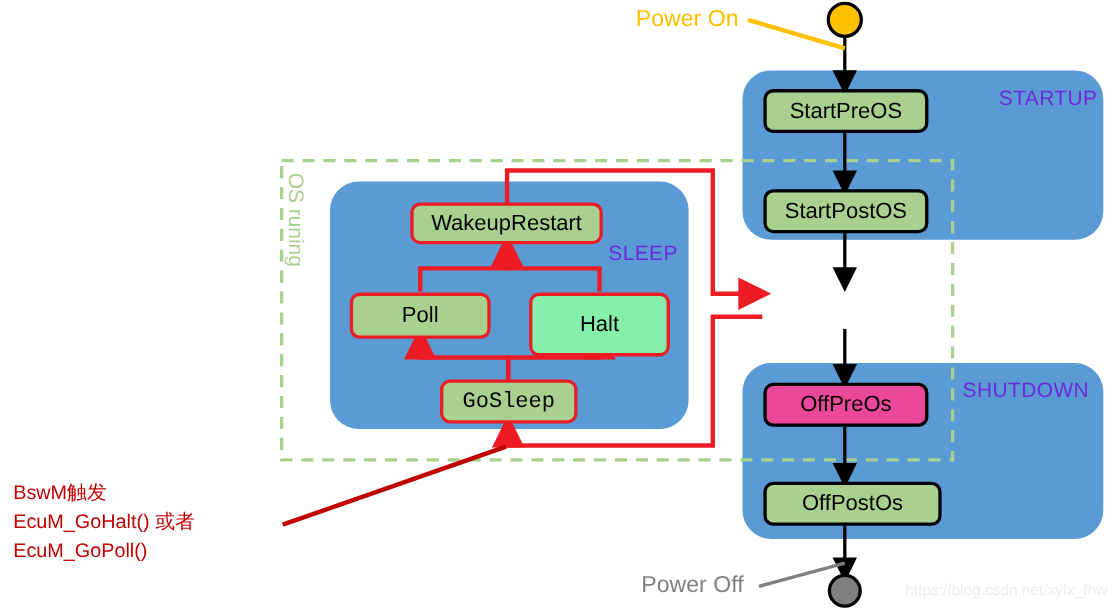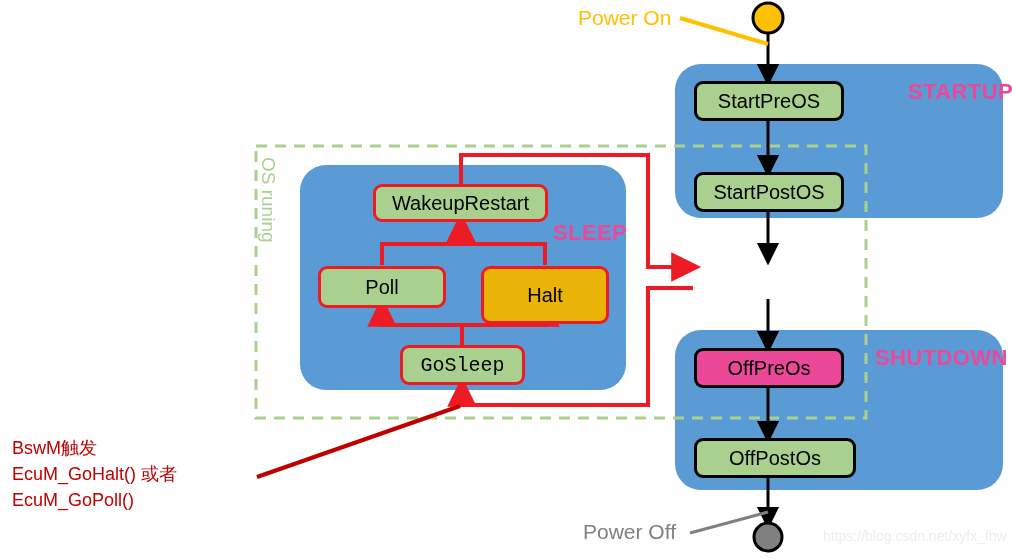--- a/index.html
+++ b/index.html
@@ -27,23 +27,23 @@
     pointer-events: none;
   }
   
   .region {
     position: absolute;
     border-radius: 26px;
     box-sizing: border-box;
   }
   .region-label {
     position: absolute;
-    color: #ec4899;
-    font-size: 22px;
-    font-weight: 700;
+    color: #6d28d9;
+    font-size: 19px;
+    font-weight: 400;
     letter-spacing: .4px;
     white-space: nowrap;
   }
   
   .state {
     position: absolute;
     box-sizing: border-box;
     border-radius: 9px;
     display: flex;
     align-items: center;
@@ -143,21 +143,21 @@
   <div class="region-label" id="region-label-shutdown" style="left: 875px; top: 345px; text-align: right;">SHUTDOWN</div>
 
   <div class="os-running" id="os-running-label" style="left: 279px; top: 157px; color: rgb(169, 209, 142);">OS runing</div>
 
   <div class="state black" id="state-startpreos" style="left: 694px; top: 81px; width: 150px; height: 40px; background: rgb(169, 208, 142); border-color: rgb(0, 0, 0);">StartPreOS</div>
   <div class="state black" id="state-startpostos" style="left: 694px; top: 172px; width: 150px; height: 40px; background: rgb(169, 208, 142); border-color: rgb(0, 0, 0);">StartPostOS</div>
   <div class="state black" id="state-offpreos" style="left: 694px; top: 348px; width: 150px; height: 40px; background: #ec4899; border-color: rgb(0, 0, 0);">OffPreOs</div>
   <div class="state black" id="state-offpostos" style="left: 694px; top: 438px; width: 162px; height: 40px; background: rgb(169, 208, 142); border-color: rgb(0, 0, 0);">OffPostOs</div>
   <div class="state red" id="state-wakeuprestart" style="left: 373px; top: 184px; width: 175px; height: 38px; background: rgb(169, 208, 142); border-color: rgb(237, 28, 36);">WakeupRestart</div>
   <div class="state red" id="state-poll" style="left: 318px; top: 266px; width: 128px; height: 42px; background: rgb(169, 208, 142); border-color: rgb(237, 28, 36);">Poll</div>
-  <div class="state red" id="state-halt" style="left: 481px; top: 266px; width: 128px; height: 58px; background: #eab308; border-color: rgb(237, 28, 36);">Halt</div>
+  <div class="state red" id="state-halt" style="left: 481px; top: 266px; width: 128px; height: 58px; background: #86efac; border-color: rgb(237, 28, 36);">Halt</div>
   <div class="state red" id="state-gosleep" style="left: 400px; top: 345px; width: 125px; height: 40px; background: rgb(169, 208, 142); border-color: rgb(237, 28, 36); font-family: Liberation Mono, monospace;">GoSleep</div>
 
   <svg class="layer" viewBox="0 0 1012 559">
     <circle id="node-power-on" cx="768" cy="18" r="15" fill="#FFC000" stroke="#000000" stroke-width="3"></circle>
     <circle id="node-power-off" cx="768" cy="537" r="14" fill="#808080" stroke="#000000" stroke-width="3"></circle>
   </svg>
 
   <div class="lbl lbl-poweron" id="label-power-on" style="left:578px; top:6px;">Power On</div>
   <div class="lbl lbl-poweroff" id="label-power-off" style="left:583px; top:520px;">Power Off</div>
 

